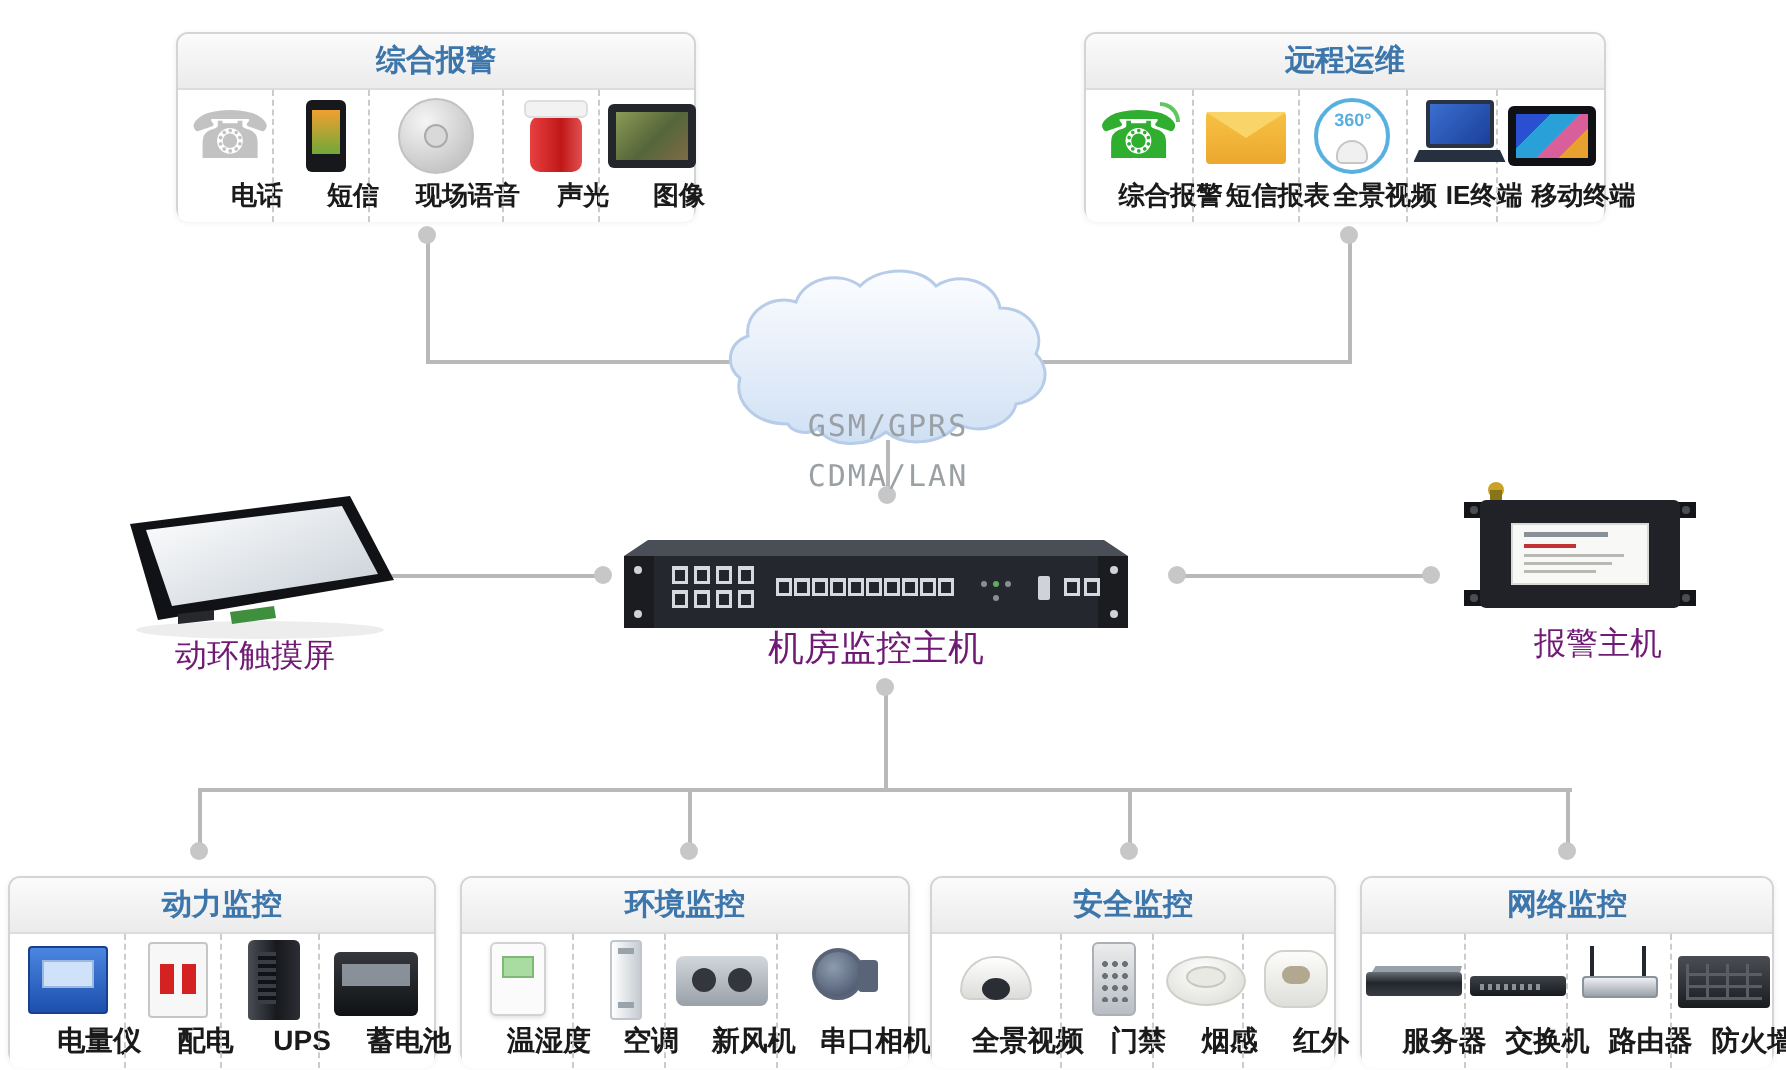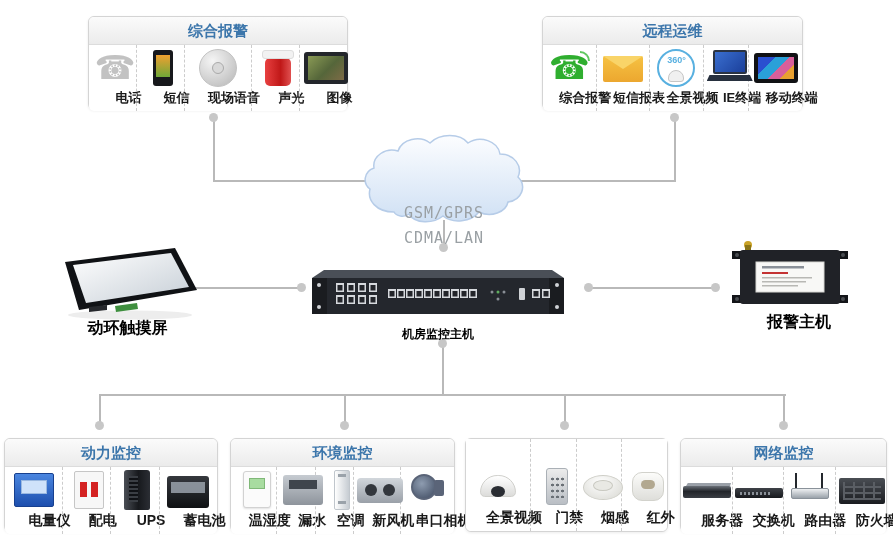--- a/index.html
+++ b/index.html
@@ -22,21 +22,21 @@
   
   .line{position:absolute;background:#b9b9b9;}
   .dot{position:absolute;width:9px;height:9px;border-radius:50%;background:#c7c7c7;}
 
   
   .cloud-wrap{position:absolute;left:358px;top:134px;width:172px;height:98px;}
   .cloud-text{position:absolute;left:378px;top:157px;width:132px;text-align:center;
       font-family:"DejaVu Sans Mono",monospace;font-size:15px;line-height:25px;color:#9aa0a4;letter-spacing:1px;margin-top:44px;}
 
   
-  .devlbl{position:absolute;text-align:center;font-weight:bold;color:#000000;}
+  .devlbl{position:absolute;text-align:center;font-weight:normal;color:#701a75;}
 
   
   .ic{position:relative;display:block;width:48px;height:40px;margin:0 auto 2px;flex:0 0 auto;}
   .ic::before,.ic::after{content:"";position:absolute;box-sizing:border-box;}
   .glyph{font-size:33px;line-height:40px;text-align:center;font-style:normal;}
   .ic-desk-phone{color:#c2c2c2;}
   .ic-green-phone{color:#2fae2f;}
   .ic-green-phone::after{left:35px;top:3px;width:10px;height:10px;border:2px solid #5fc75f;
       border-left:none;border-bottom:none;border-radius:0 10px 0 0;}
   .ic-mobile::before{left:14px;top:2px;width:20px;height:36px;background:#17181c;border-radius:3px;}
@@ -226,21 +226,21 @@
     <use href="#prt" x="148" y="27"></use>
       <use href="#prt" x="157" y="27"></use>
     <circle cx="180" cy="30" r="1.5" fill="#8a8f96"></circle>
       <circle cx="186" cy="30" r="1.5" fill="#5fae5f"></circle>
     <circle cx="192" cy="30" r="1.5" fill="#8a8f96"></circle>
       <circle cx="186" cy="37" r="1.5" fill="#8a8f96"></circle>
     <rect x="207" y="26" width="6" height="12" rx="1" fill="#cfd2d6"></rect>
     <use href="#prt" x="220" y="27"></use>
       <use href="#prt" x="230" y="27"></use>
   </svg>
-  <div class="devlbl" style="left:337px;top:326px;width:202px;font-size:12px">机房监控主机</div>
+  <div class="devlbl" style="left:337px;top:312px;width:202px;font-size:18px">机房监控主机</div>
 
   <svg style="position:absolute;left:724px;top:238px" width="150" height="76" viewBox="0 0 150 76">
     <circle cx="24" cy="7" r="4" fill="#c9a227"></circle>
     <rect x="21" y="7" width="6" height="8" fill="#8a7418"></rect>
     <rect x="8" y="13" width="116" height="8" fill="#131519"></rect>
     <rect x="8" y="57" width="116" height="8" fill="#131519"></rect>
     <rect x="16" y="12" width="100" height="54" rx="3" fill="#202227"></rect>
     <circle cx="13" cy="17" r="2" fill="#4a4d52"></circle>
       <circle cx="119" cy="17" r="2" fill="#4a4d52"></circle>
     <circle cx="13" cy="61" r="2" fill="#4a4d52"></circle>
@@ -331,39 +331,36 @@
   </section>
 
   <section class="gbox big" style="left:230px;top:438px;width:225px;height:94px">
     <header class="gh">环境监控</header>
     <div class="gi">
       <div class="item">
         <span class="ic ic-th"></span>
         <span class="lbl">温湿度</span>
       </div>
       <div class="item">
-        <span class="ic ic-leak"></span>
-        <span class="lbl">漏水</span>
-      </div>
-      <div class="item">
         <span class="ic ic-ac"></span>
         <span class="lbl">空调</span>
       </div>
       <div class="item">
         <span class="ic ic-fresh"></span>
         <span class="lbl">新风机</span>
       </div>
       <div class="item">
         <span class="ic ic-serialcam"></span>
         <span class="lbl">串口相机</span>
       </div>
     </div>
   </section>
 
   <section class="gbox big" style="left:465px;top:438px;width:203px;height:94px">
+    <header class="gh">安全监控</header>
     <div class="gi">
       <div class="item">
         <span class="ic ic-dome"></span>
         <span class="lbl">全景视频</span>
       </div>
       <div class="item">
         <span class="ic ic-keypad"></span>
         <span class="lbl">门禁</span>
       </div>
       <div class="item">

